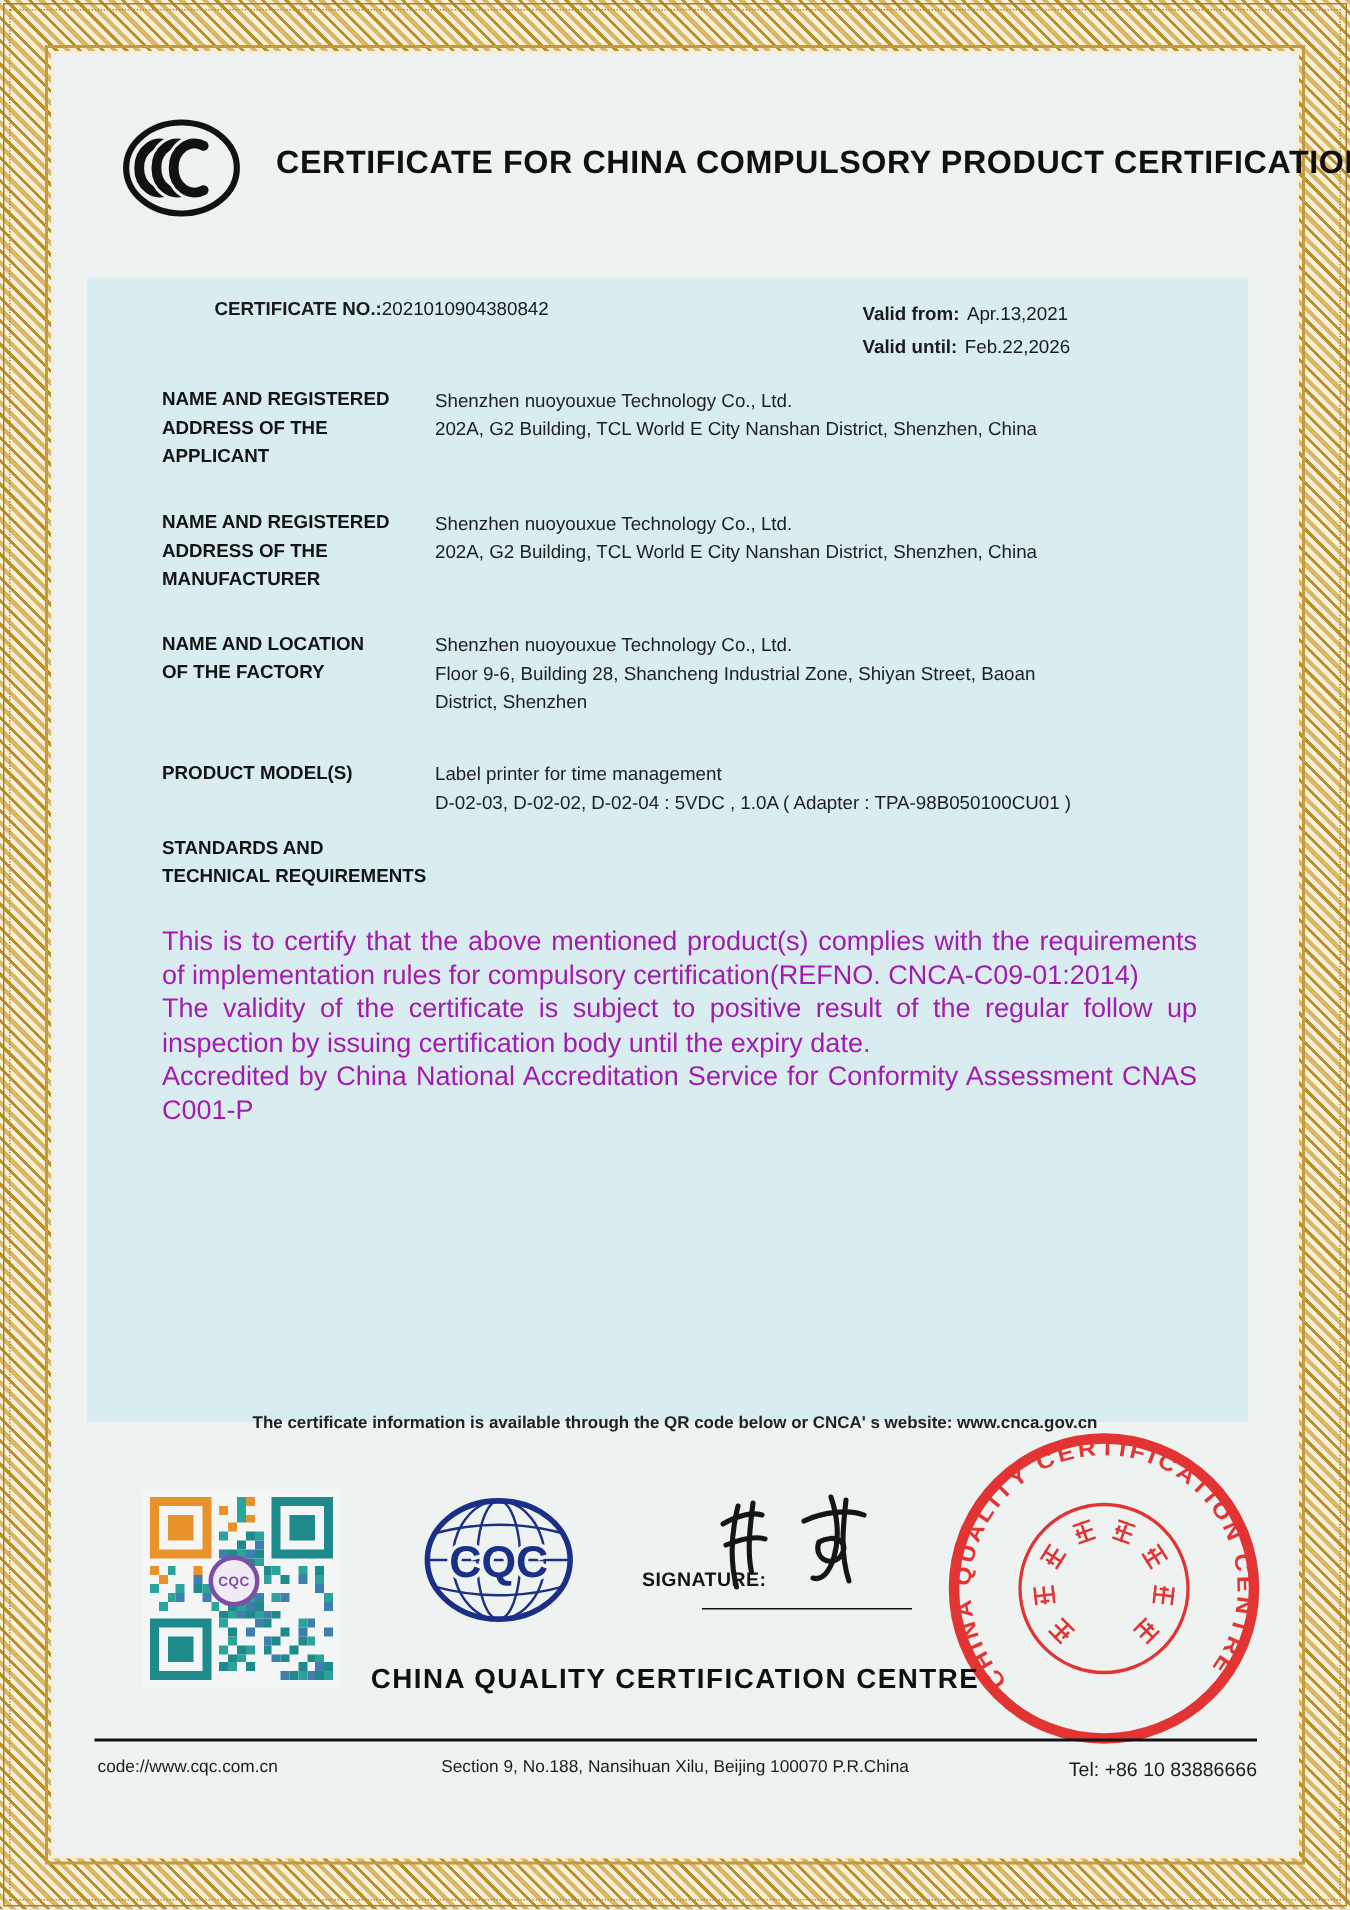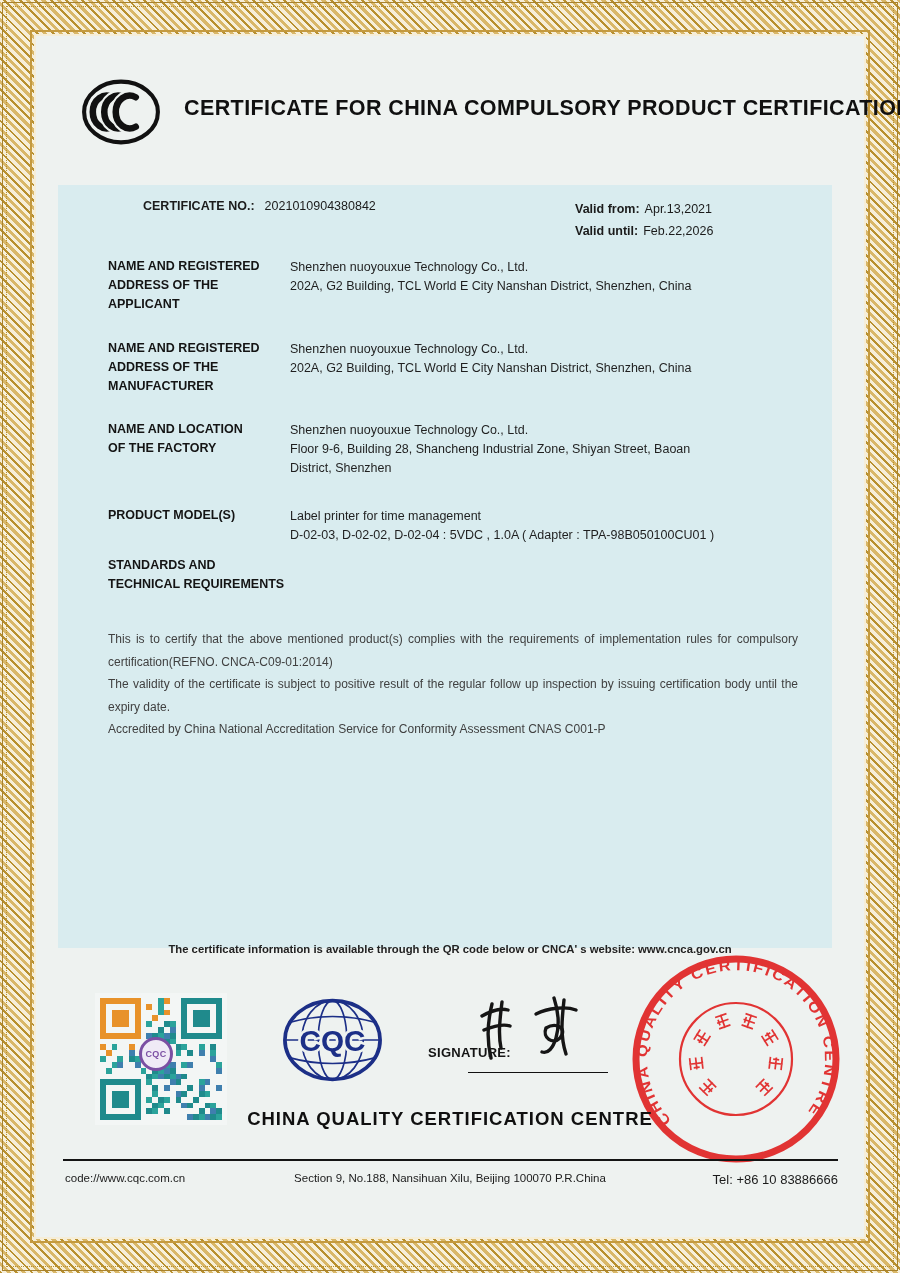--- a/index.html
+++ b/index.html
@@ -20,29 +20,29 @@
   .frame-line-inner{ position:absolute; inset:30px; border:2px solid #c49a3f; }
   .inner{ position:absolute; inset:36px; background:#eef2f0; }
   .panel{ position:absolute; left:58px; top:185px; width:774px; height:763px; background:#d9ecef; }
 
   .abs{ position:absolute; }
   .title{
     left:184px; top:96px; width:660px;
     font-size:21.5px; font-weight:bold; letter-spacing:.4px; color:#101010; white-space:nowrap;
   }
   .certno{ left:143px; top:199px; font-size:12.5px; color:#1b1b1b; white-space:nowrap; }
-  .certno b{ margin-right:10px; }
+  .certno b{ margin-right:0; }
   .valid{ left:575px; top:198px; font-size:12.5px; color:#1b1b1b; line-height:22px; }
   .valid b{ margin-right:5px; }
 
   .field-row{ position:absolute; left:108px; width:702px; display:flex; }
   .field-label{ width:182px; font-size:12.5px; font-weight:bold; color:#141414; line-height:19px; }
   .field-value{ width:520px; font-size:12.5px; color:#1f1f1f; line-height:19px; padding-top:1px; }
 
-  .paragraphs{ left:108px; top:616px; width:690px; font-size:12px; color:#404040; line-height:22.6px;margin-top:12px; }
+  .paragraphs{ left:108px; top:616px; width:690px; font-size:18px; color:#a21caf; line-height:22.6px; }
   .paragraphs p{ text-align:justify; }
 
   .qr-notice{ left:36px; right:36px; top:943px; text-align:center; font-size:11.3px; font-weight:bold; color:#222; }
 
   .qr-box{ left:95px; top:993px; width:132px; height:132px; background:#f3f6f5; padding:5px; }
   .qr-grid{ position:relative; width:122px; height:122px; }
   .qr-grid i{ position:absolute; }
   .qr-badge{
     position:absolute; left:44px; top:44px; width:34px; height:34px; border-radius:50%;
     background:#efeaf6; border:3px solid #7b4fa3; display:flex; align-items:center; justify-content:center;

